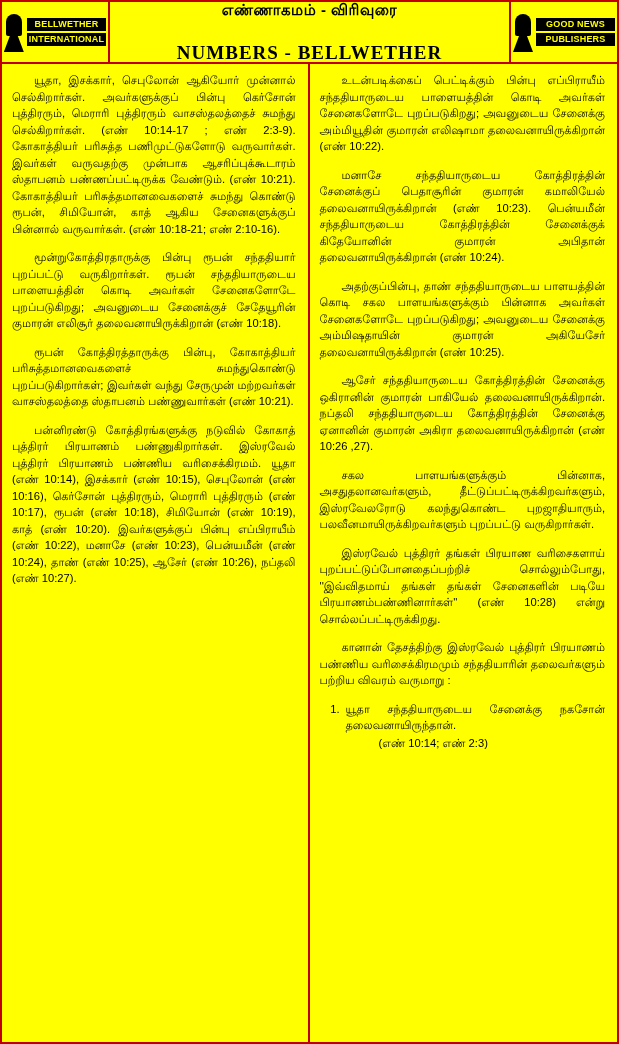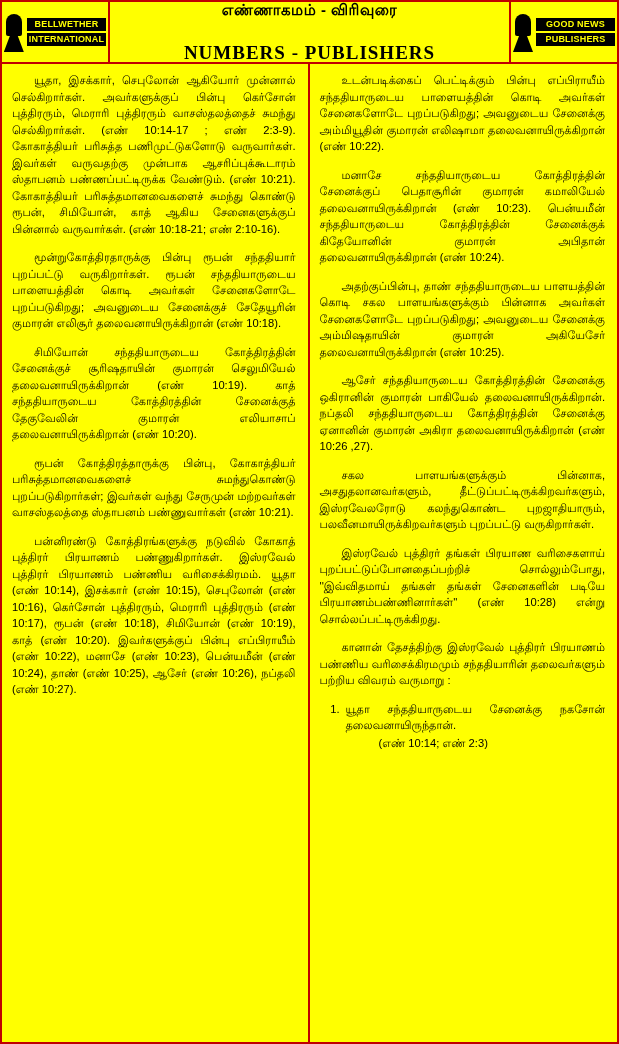--- a/index.html
+++ b/index.html
@@ -178,21 +178,21 @@
         </div>
         <div class="logo-text">
           <span>BELLWETHER</span>
           <span>INTERNATIONAL</span>
         </div>
       </div>
     </div>
 
     <div class="title-box">
       <div class="title-tamil">எண்ணாகமம் - விரிவுரை</div>
-      <div class="title-eng">NUMBERS  -  PUBLISHERS</div>
+      <div class="title-eng">NUMBERS  -  BELLWETHER</div>
     </div>
 
     <div class="logo-box right">
       <div class="logo-inner">
         <div class="logo-mark">
           <div class="bell"></div>
           <div class="base"></div>
         </div>
         <div class="logo-text">
           <span>GOOD NEWS</span>
@@ -201,21 +201,20 @@
       </div>
     </div>
 
   </div>
 
   <div class="columns">
 
     <div class="col left">
       <p class="para">யூதா, இசக்கார், செபுலோன் ஆகியோர் முன்னால் செல்கிறார்கள். அவர்களுக்குப் பின்பு கெர்சோன் புத்திரரும், மெராரி புத்திரரும் வாசஸ்தலத்தைச் சுமந்து செல்கிறார்கள். (எண் 10:14-17 ; எண் 2:3-9). கோகாத்தியர் பரிசுத்த பணிமுட்டுகளோடு வருவார்கள். இவர்கள் வருவதற்கு முன்பாக ஆசரிப்புக்கூடாரம் ஸ்தாபனம் பண்ணப்பட்டிருக்க வேண்டும். (எண் 10:21). கோகாத்தியர் பரிசுத்தமானவைகளைச் சுமந்து கொண்டு ரூபன், சிமியோன், காத் ஆகிய சேனைகளுக்குப் பின்னால் வருவார்கள். (எண் 10:18-21; எண் 2:10-16).</p>
       <p class="para">மூன்றுகோத்திரதாருக்கு பின்பு ரூபன் சந்ததியார் புறப்பட்டு வருகிறார்கள். ரூபன் சந்ததியாருடைய பாளையத்தின் கொடி அவர்கள் சேனைகளோடே புறப்படுகிறது; அவனுடைய சேனைக்குச் சேதேயூரின் குமாரன் எலிசூர் தலைவனாயிருக்கிறான் (எண் 10:18).</p>
-      <p class="para">சிமியோன் சந்ததியாருடைய கோத்திரத்தின் சேனைக்குச் சூரிஷதாயின் குமாரன் செலுமியேல் தலைவனாயிருக்கிறான் (எண் 10:19). காத் சந்ததியாருடைய கோத்திரத்தின் சேனைக்குத் தேகுவேலின் குமாரன் எலியாசாப் தலைவனாயிருக்கிறான் (எண் 10:20).</p>
       <p class="para">ரூபன் கோத்திரத்தாருக்கு பின்பு, கோகாத்தியர் பரிசுத்தமானவைகளைச் சுமந்துகொண்டு புறப்படுகிறார்கள்; இவர்கள் வந்து சேருமுன் மற்றவர்கள் வாசஸ்தலத்தை ஸ்தாபனம் பண்ணுவார்கள் (எண் 10:21).</p>
       <p class="para">பன்னிரண்டு கோத்திரங்களுக்கு நடுவில் கோகாத் புத்திரர் பிரயாணம் பண்ணுகிறார்கள். இஸ்ரவேல் புத்திரர் பிரயாணம் பண்ணிய வரிசைக்கிரமம். யூதா (எண் 10:14), இசக்கார் (எண் 10:15), செபுலோன் (எண் 10:16), கெர்சோன் புத்திரரும், மெராரி புத்திரரும் (எண் 10:17), ரூபன் (எண் 10:18), சிமியோன் (எண் 10:19), காத் (எண் 10:20). இவர்களுக்குப் பின்பு எப்பிராயீம் (எண் 10:22), மனாசே (எண் 10:23), பென்யமீன் (எண் 10:24), தாண் (எண் 10:25), ஆசேர் (எண் 10:26), நப்தலி (எண் 10:27).</p>
     </div>
 
     <div class="col right">
       <p class="para">உடன்படிக்கைப் பெட்டிக்கும் பின்பு எப்பிராயீம் சந்ததியாருடைய பாளையத்தின் கொடி அவர்கள் சேனைகளோடே புறப்படுகிறது; அவனுடைய சேனைக்கு அம்மியூதின் குமாரன் எலிஷாமா தலைவனாயிருக்கிறான் (எண் 10:22).</p>
       <p class="para">மனாசே சந்ததியாருடைய கோத்திரத்தின் சேனைக்குப் பெதாசூரின் குமாரன் கமாலியேல் தலைவனாயிருக்கிறான் (எண் 10:23). பென்யமீன் சந்ததியாருடைய கோத்திரத்தின் சேனைக்குக் கிதேயோனின் குமாரன் அபிதான் தலைவனாயிருக்கிறான் (எண் 10:24).</p>
       <p class="para">அதற்குப்பின்பு, தாண் சந்ததியாருடைய பாளயத்தின் கொடி சகல பாளயங்களுக்கும் பின்னாக அவர்கள் சேனைகளோடே புறப்படுகிறது; அவனுடைய சேனைக்கு அம்மிஷதாயின் குமாரன் அகியேசேர் தலைவனாயிருக்கிறான் (எண் 10:25).</p>
       <p class="para">ஆசேர் சந்ததியாருடைய கோத்திரத்தின் சேனைக்கு ஒகிரானின் குமாரன் பாகியேல் தலைவனாயிருக்கிறான். நப்தலி சந்ததியாருடைய கோத்திரத்தின் சேனைக்கு ஏனானின் குமாரன் அகிரா தலைவனாயிருக்கிறான் (எண் 10:26 ,27).</p>
       <p class="para">சகல பாளயங்களுக்கும் பின்னாக, அசதுதலானவர்களும், தீட்டுப்பட்டிருக்கிறவர்களும், இஸ்ரவேலரோடு கலந்துகொண்ட புறஜாதியாரும், பலவீனமாயிருக்கிறவர்களும் புறப்பட்டு வருகிறார்கள்.</p>

